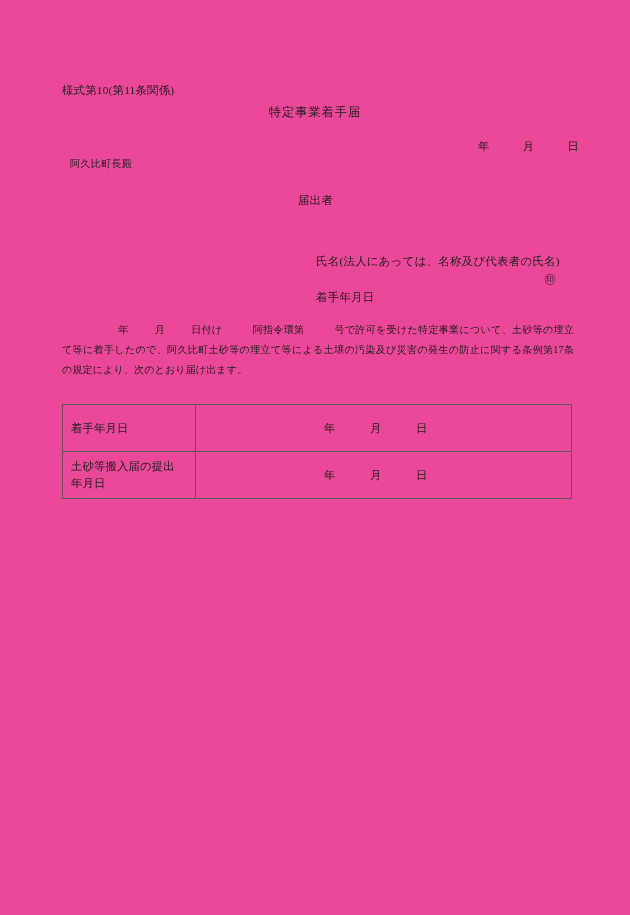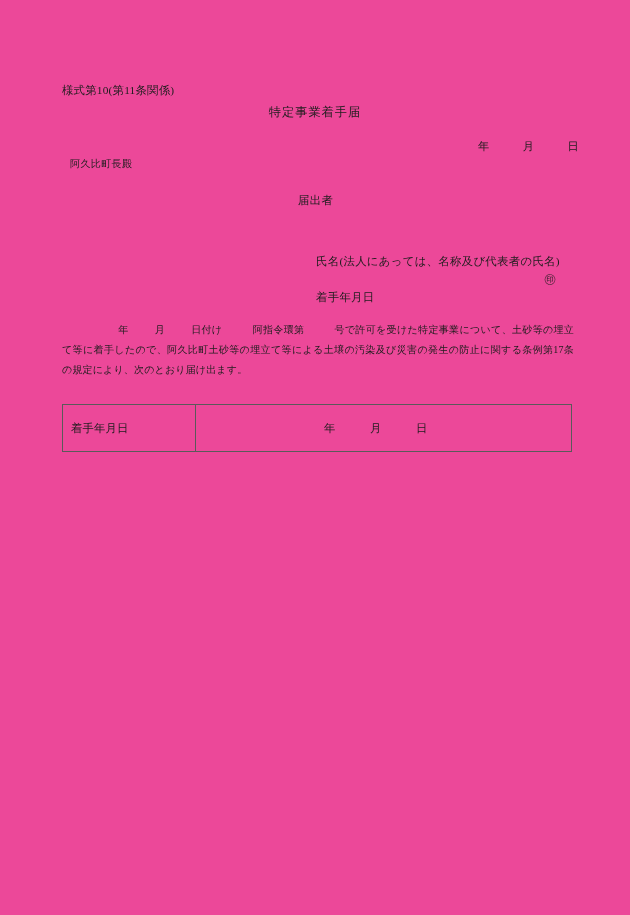--- a/index.html
+++ b/index.html
@@ -136,16 +136,21 @@
   <div id="body-paragraph">
     <span class="indent"></span><span>年</span><span class="sp-sm"></span><span>月</span><span class="sp-sm"></span><span>日付け</span><span class="sp-md"></span><span>阿指令環第</span><span class="sp-md"></span><span>号で許可を受けた特定事業について、土砂等の埋立て等に着手したので、阿久比町土砂等の埋立て等による土壌の汚染及び災害の発生の防止に関する条例第17条の規定により、次のとおり届け出ます。</span>
   </div>
 
   <table id="info-table">
     <tbody>
       <tr>
         <td class="label">着手年月日</td>
         <td class="value date-blank">年　　　月　　　日</td>
       </tr>
+      <tr>
+        <td class="label"><span style="white-space:pre-line">土砂等搬入届の提出
+年月日</span></td>
+        <td class="value date-blank">年　　　月　　　日</td>
+      </tr>
     </tbody>
   </table>
 
 </div>
 
 </body></html>

